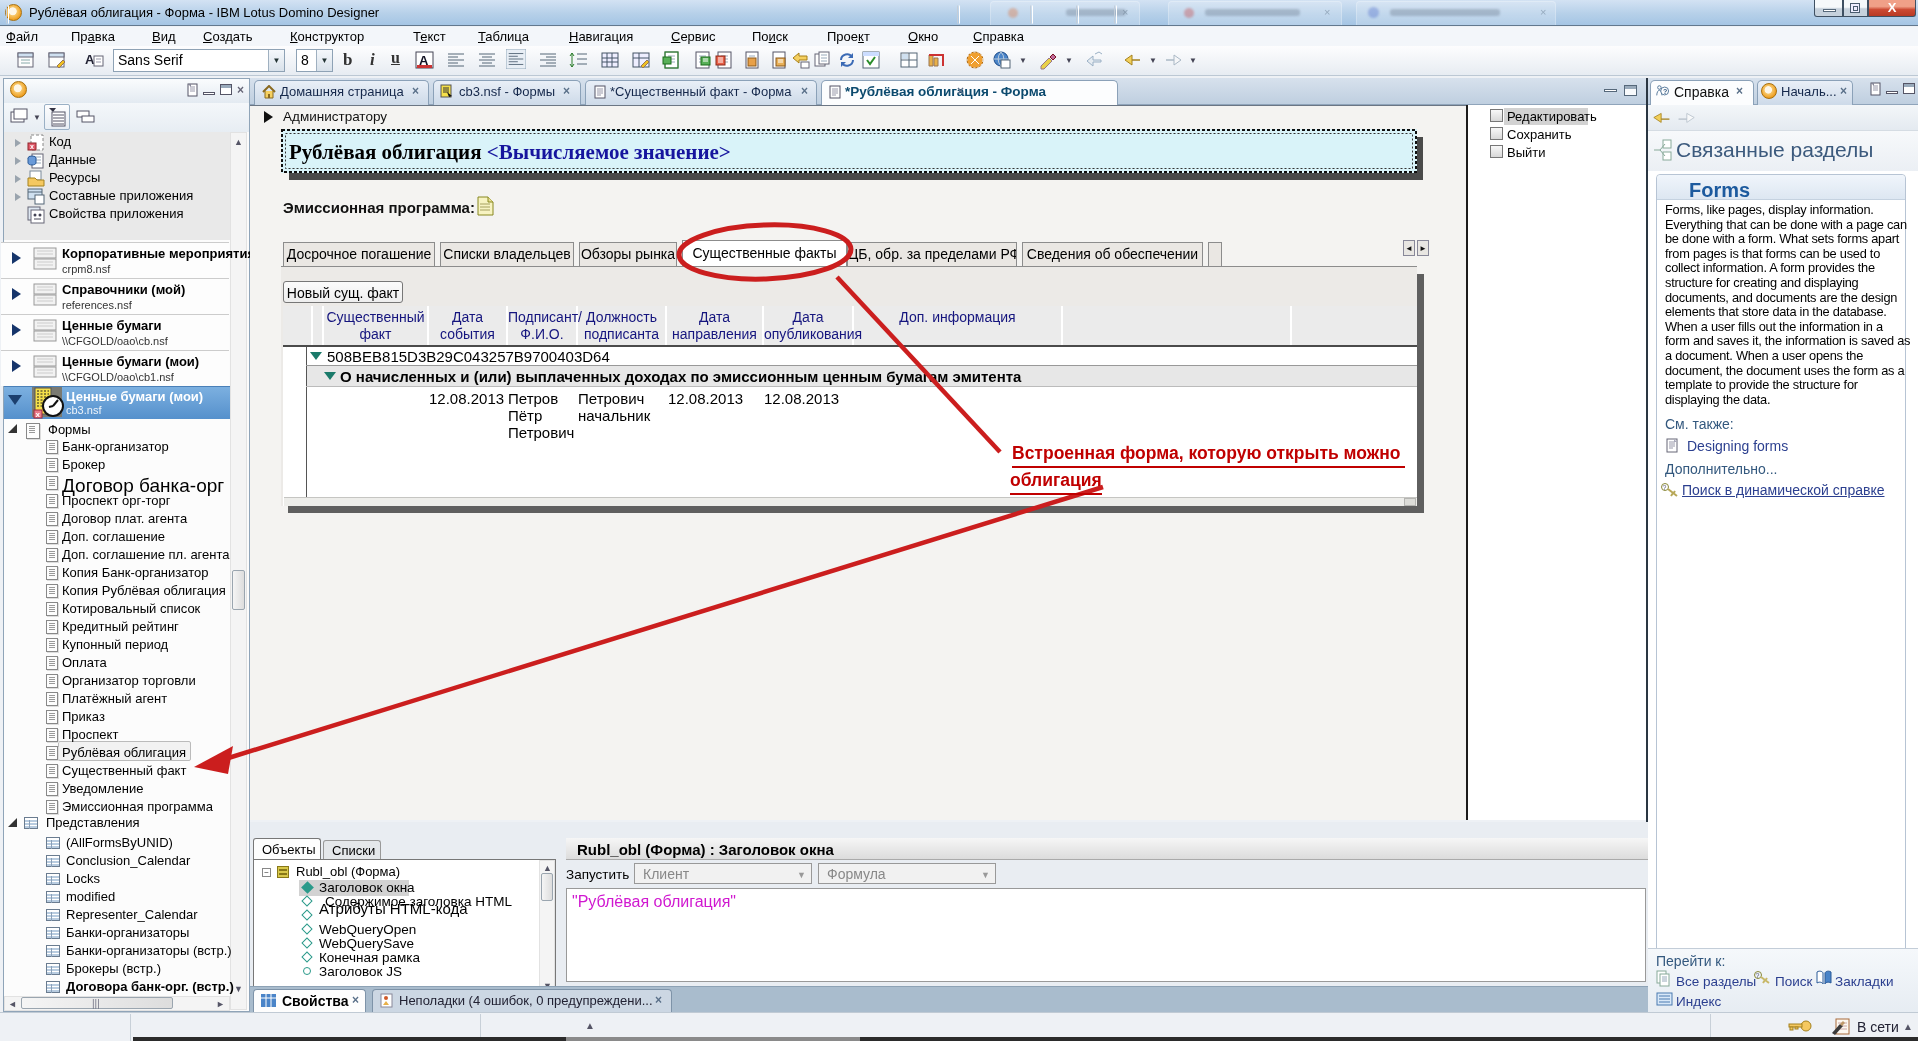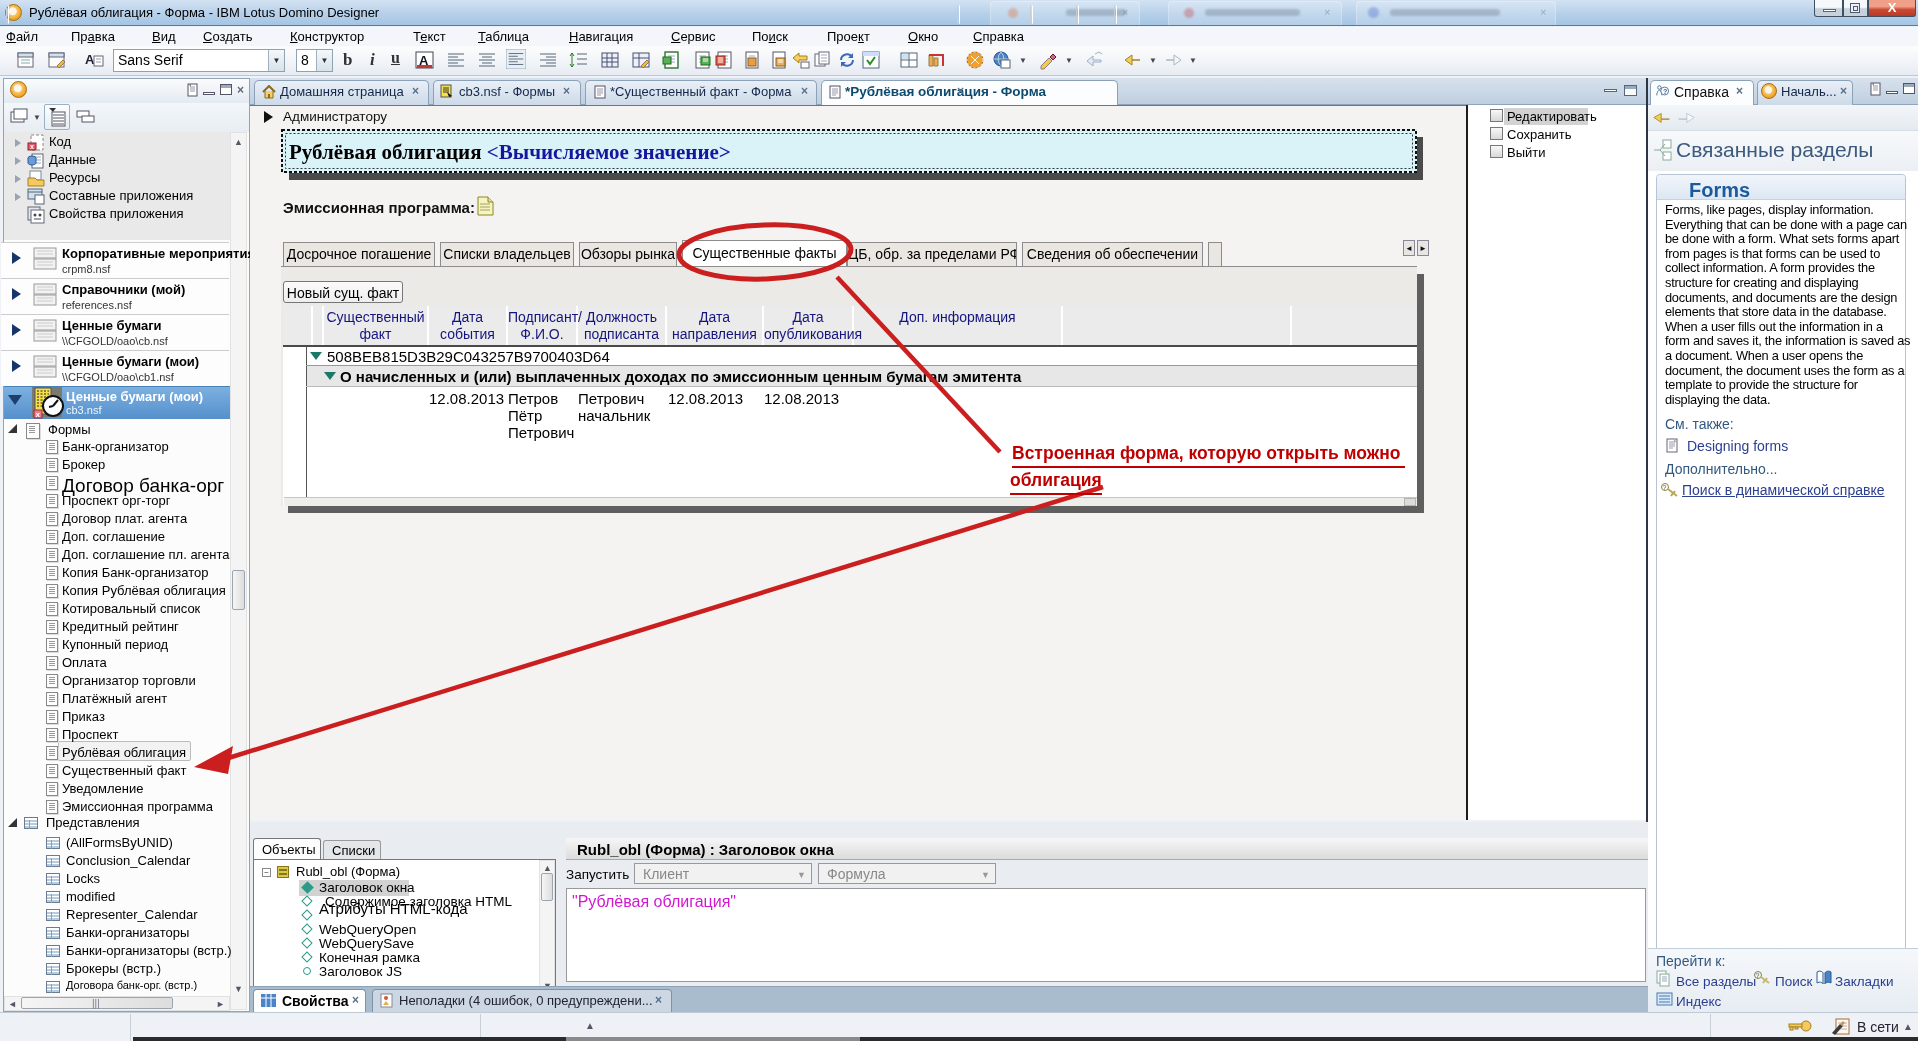--- a/index.html
+++ b/index.html
@@ -517,21 +517,21 @@
       <div class="abs t" style="left:66px; top:943px; font-size:13px;">Банки-организаторы (встр.)</div>
 <div class="viewico" style="left:46px; top:963px;">
         <i></i>
         <b></b>
       </div>
       <div class="abs t" style="left:66px; top:961px; font-size:13px;">Брокеры (встр.)</div>
 <div class="viewico" style="left:46px; top:981px;">
         <i></i>
         <b></b>
       </div>
-      <div class="abs t" style="left:66px; top:979px; font-size:11px;">Договора банк-орг. (встр.)</div>
+      <div class="abs t" style="left:66px; top:979px; font-size:13px;font-weight:bold;">Договора банк-орг. (встр.)</div>
 </div>
 
 </div>
 
 <div class="abs" id="editorarea">
 
 <div class="abs edtabbar" style="left:250px; top:78px; width:1398px; height:27px;"></div>
 <div class="abs edtab" style="left:254px; width:175px;"></div>
 <svg class="abs tabico" style="left:262px; top:85px;" viewBox="0 0 14 14">
       <path d="M1 7l6-6 6 6" fill="none" stroke="#8a6a20" stroke-width="2"></path>

